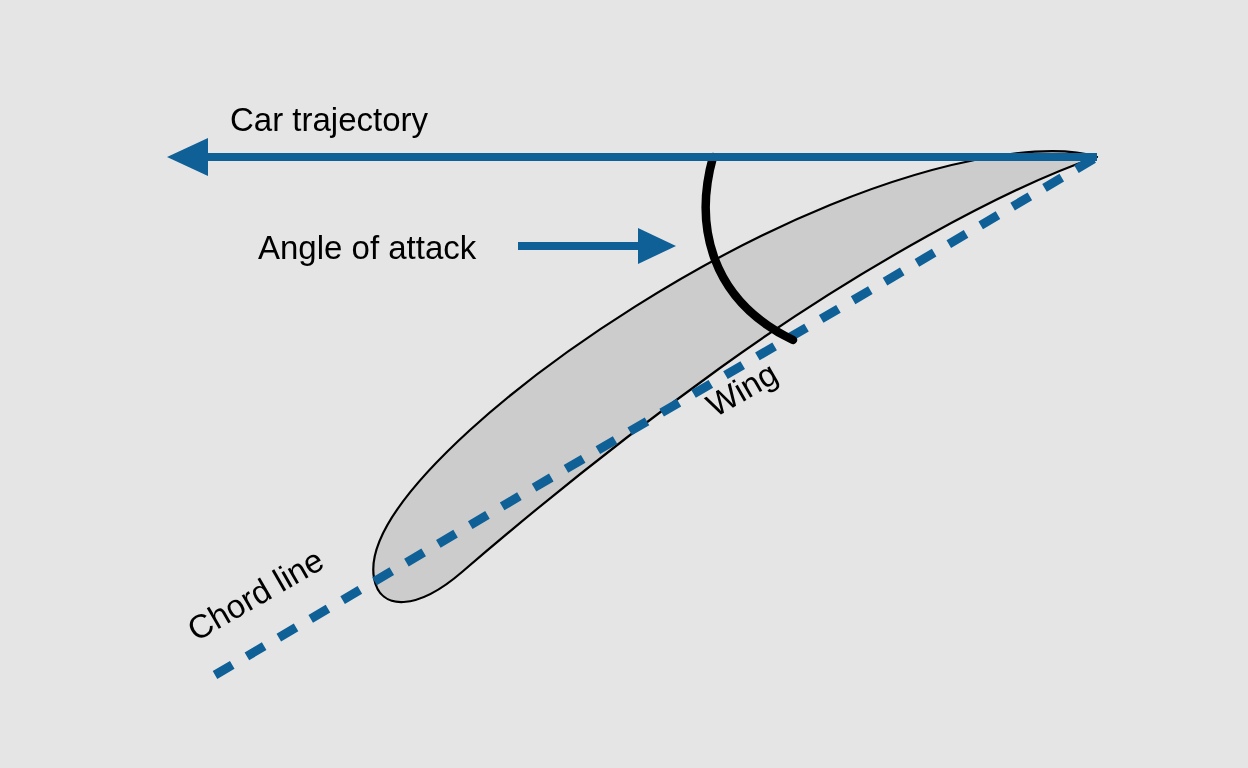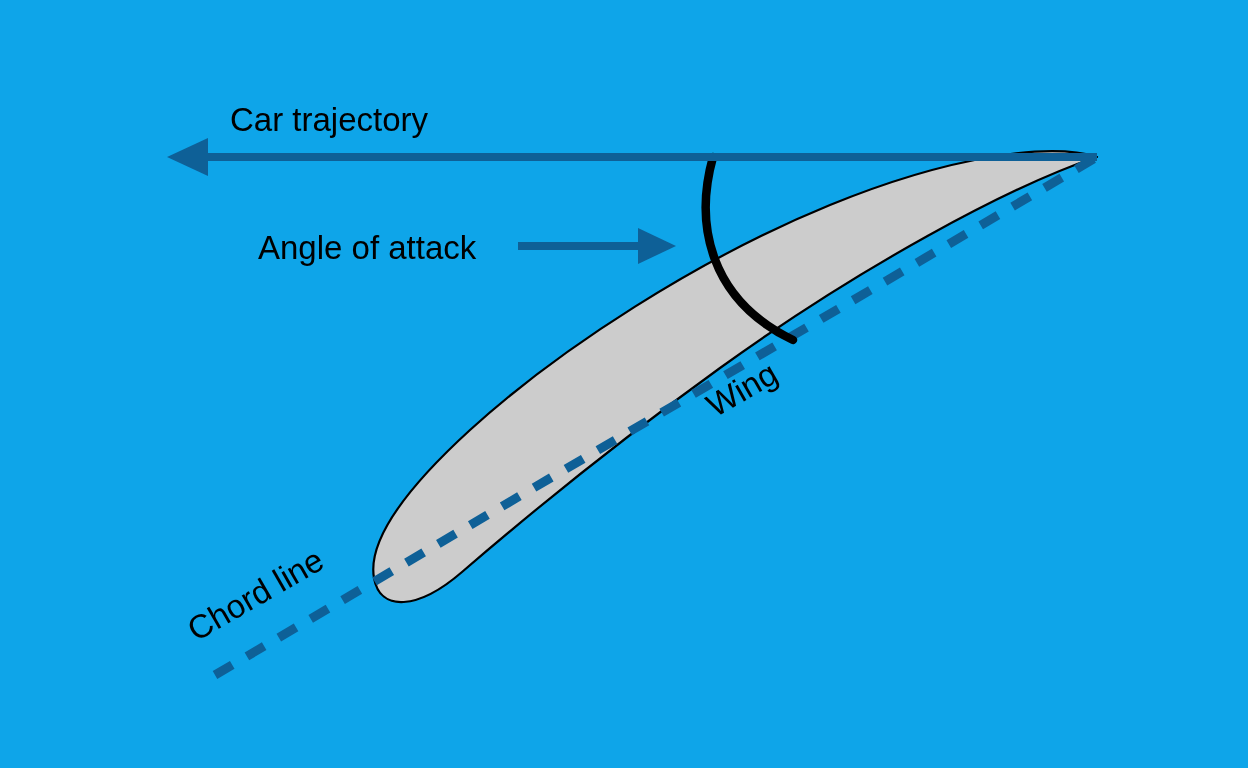--- a/index.html
+++ b/index.html
@@ -7,21 +7,21 @@
     padding: 0;
     background: #ffffff;
   }
   body {
     font-family: "Liberation Sans", sans-serif;
   }
   #stage {
     position: relative;
     width: 1248px;
     height: 768px;
-    background: #0ea5e9;
+    background: #e5e5e5;
     overflow: hidden;
   }
   #diagram {
     position: absolute;
     left: 0;
     top: 0;
     width: 1248px;
     height: 768px;
     display: block;
   }

